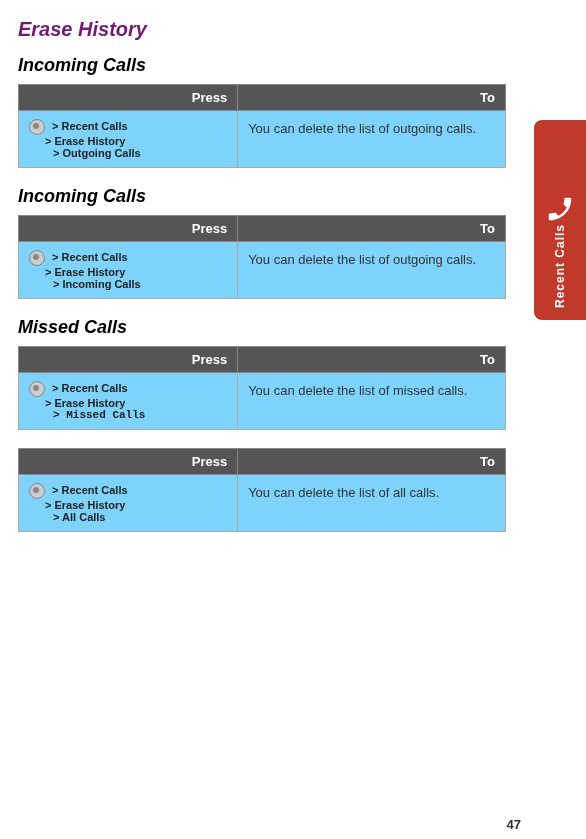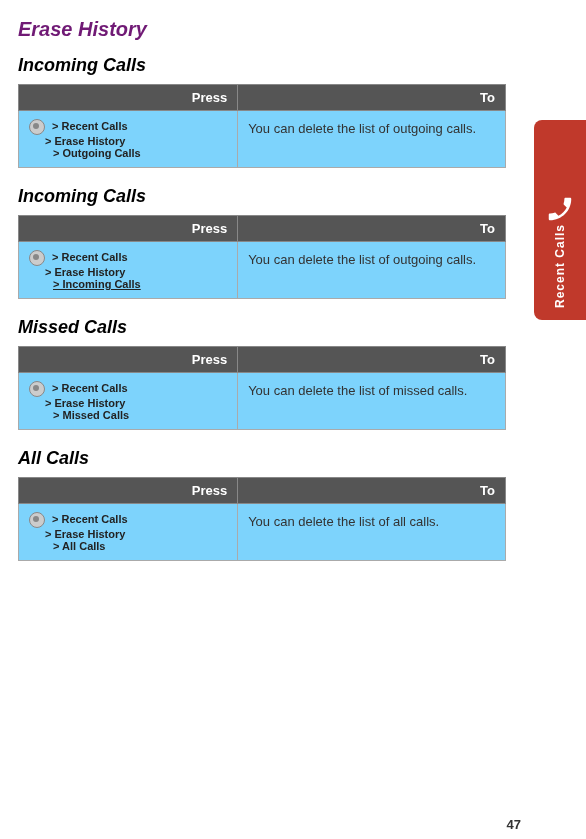--- a/index.html
+++ b/index.html
@@ -199,46 +199,45 @@
             <tr>
               <th class="press-cell">Press</th>
               <th class="to-cell">To</th>
             </tr>
           </thead>
           <tbody>
             <tr>
               <td class="press-cell">
                 <div class="menu-step"><span class="menu-icon"></span> &gt; Recent Calls</div>
                 <div class="menu-step" style="padding-left: 16px;">&gt; Erase History</div>
-                <div class="menu-step" style="padding-left: 24px; text-decoration: underline;">&gt; Incoming Calls</div>
+                <div class="menu-step" style="padding-left: 24px;">&gt; Incoming Calls</div>
               </td>
               <td class="to-cell"><span class="to-text">You can delete the list of outgoing calls.</span></td>
             </tr>
           </tbody>
         </table>
         <div class="section-title">Missed Calls</div>
         <table class="info-table">
           <thead>
             <tr>
               <th class="press-cell">Press</th>
               <th class="to-cell">To</th>
             </tr>
           </thead>
           <tbody>
             <tr>
               <td class="press-cell">
                 <div class="menu-step"><span class="menu-icon"></span> &gt; Recent Calls</div>
                 <div class="menu-step" style="padding-left: 16px;">&gt; Erase History</div>
-                <div class="menu-step" style="padding-left: 24px;">&gt; Missed Calls</div>
+                <div class="menu-step" style="padding-left: 24px; font-family: Liberation Mono, monospace;">&gt; Missed Calls</div>
               </td>
               <td class="to-cell"><span class="to-text">You can delete the list of missed calls.</span></td>
             </tr>
           </tbody>
         </table>
-        <div class="section-title">All Calls</div>
         <table class="info-table">
           <thead>
             <tr>
               <th class="press-cell">Press</th>
               <th class="to-cell">To</th>
             </tr>
           </thead>
           <tbody>
             <tr>
               <td class="press-cell">

